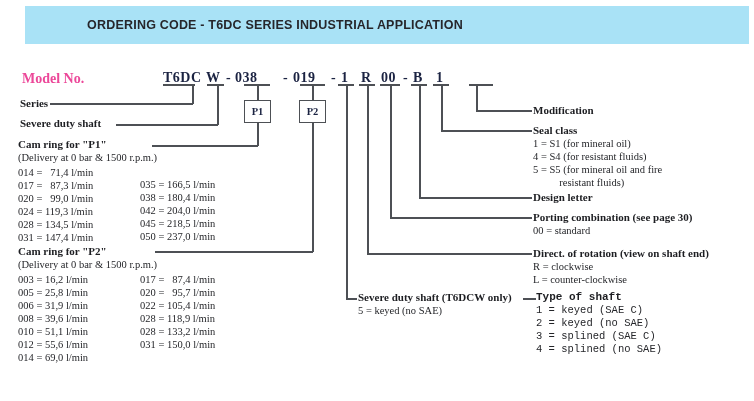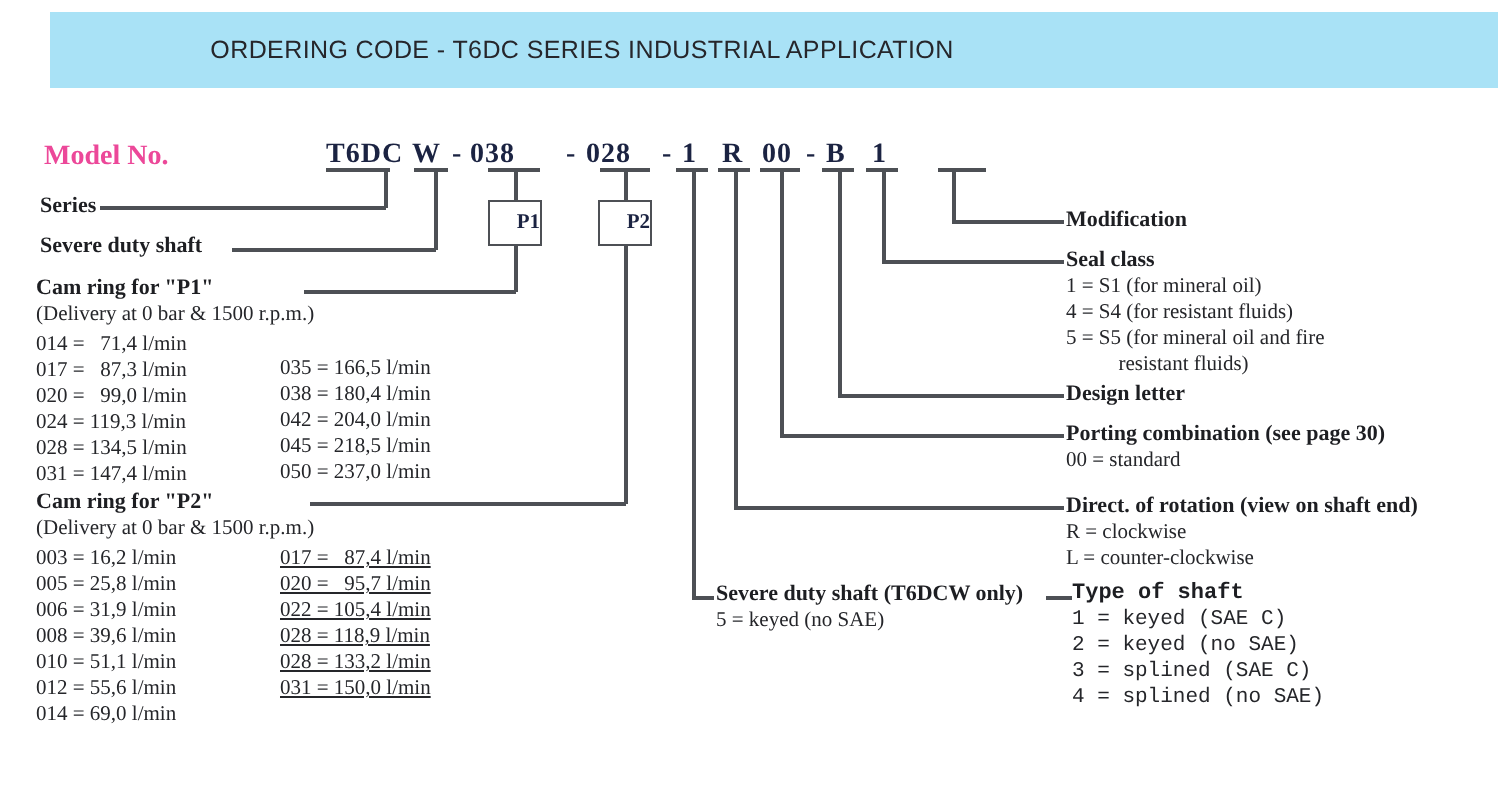--- a/index.html
+++ b/index.html
@@ -1,27 +1,27 @@
 <!DOCTYPE html>
 <html><head>
 <meta charset="utf-8">
 <style>
   html,body{margin:0;padding:0;background:#fff;}
   #page{position:relative;width:754px;height:401px;background:#ffffff;overflow:hidden;
         font-family:"Liberation Serif",serif;color:#25262a;}
   .abs{position:absolute;}
   .hbar{position:absolute;left:25px;top:6px;width:724px;height:38px;background:#a9e2f6;}
   .htitle{position:absolute;left:25px;top:18px;width:500px;text-align:center;
-          font-family:"Liberation Sans",sans-serif;font-weight:normal;font-size:12.5px;
-          color:#26262b;letter-spacing:0.2px;padding-left:16px;}
+          font-family:"Liberation Sans",sans-serif;font-weight:bold;font-size:12.5px;
+          color:#26262b;letter-spacing:0.2px;}
   .modelno{position:absolute;left:22px;top:71px;font-weight:bold;font-size:14px;color:#ec4899;}
   .codeseg{position:absolute;top:70px;font-weight:bold;font-size:14px;color:#1b2342;letter-spacing:0.5px;}
   .line{position:absolute;background:#4d5055;}
   .pbox{position:absolute;top:100px;width:25px;height:21px;border:1.5px solid #4d5055;background:#fff;
-        text-align:right;font-weight:bold;font-size:10.5px;line-height:21px;color:#1b2342;}
+        text-align:center;font-weight:bold;font-size:10.5px;line-height:21px;color:#1b2342;}
   .blabel{position:absolute;font-weight:bold;font-size:11px;line-height:13px;color:#1d1e22;white-space:pre;}
   .block{position:absolute;font-size:10.5px;line-height:13px;}
   .block .title{font-weight:bold;font-size:11px;line-height:13px;color:#1d1e22;white-space:pre;}
   .block .sub{white-space:pre;}
   .row{white-space:pre;line-height:13px;font-size:10.5px;}
   .cols{position:relative;}
 </style>
 </head>
 <body>
 
@@ -30,21 +30,21 @@
   <div class="hbar"></div>
   <div class="htitle">ORDERING CODE - T6DC SERIES INDUSTRIAL APPLICATION</div>
 
   <div class="modelno">Model No.</div>
   <div id="code-row">
       <span class="codeseg" style="left: 163px;">T6DC</span>
       <span class="codeseg" style="left: 206px;">W</span>
       <span class="codeseg" style="left: 226px;">-</span>
       <span class="codeseg" style="left: 235px;">038</span>
       <span class="codeseg" style="left: 283px;">-</span>
-      <span class="codeseg" style="left: 293px;">028</span>
+      <span class="codeseg" style="left: 293px;">019</span>
       <span class="codeseg" style="left: 331px;">-</span>
       <span class="codeseg" style="left: 341px;">1</span>
       <span class="codeseg" style="left: 361px;">R</span>
       <span class="codeseg" style="left: 381px; text-align: right;">00</span>
       <span class="codeseg" style="left: 403px;">-</span>
       <span class="codeseg" style="left: 413px;">B</span>
       <span class="codeseg" style="left: 436px;">1</span>
     </div>
 
   <div id="connectors">
@@ -117,21 +117,21 @@
     <div class="cols">
       <div class="abs" style="left:0;top:2px;">
           <div class="row">003 = 16,2 l/min</div>
           <div class="row">005 = 25,8 l/min</div>
           <div class="row">006 = 31,9 l/min</div>
           <div class="row">008 = 39,6 l/min</div>
           <div class="row">010 = 51,1 l/min</div>
           <div class="row">012 = 55,6 l/min</div>
           <div class="row">014 = 69,0 l/min</div>
         </div>
-      <div class="abs" style="left:122px;top:2px;text-decoration:underline;">
+      <div class="abs" style="left:122px;top:2px;">
           <div class="row">017 =   87,4 l/min</div>
           <div class="row">020 =   95,7 l/min</div>
           <div class="row">022 = 105,4 l/min</div>
           <div class="row">028 = 118,9 l/min</div>
           <div class="row">028 = 133,2 l/min</div>
           <div class="row">031 = 150,0 l/min</div>
         </div>
     </div>
   </div>
 

